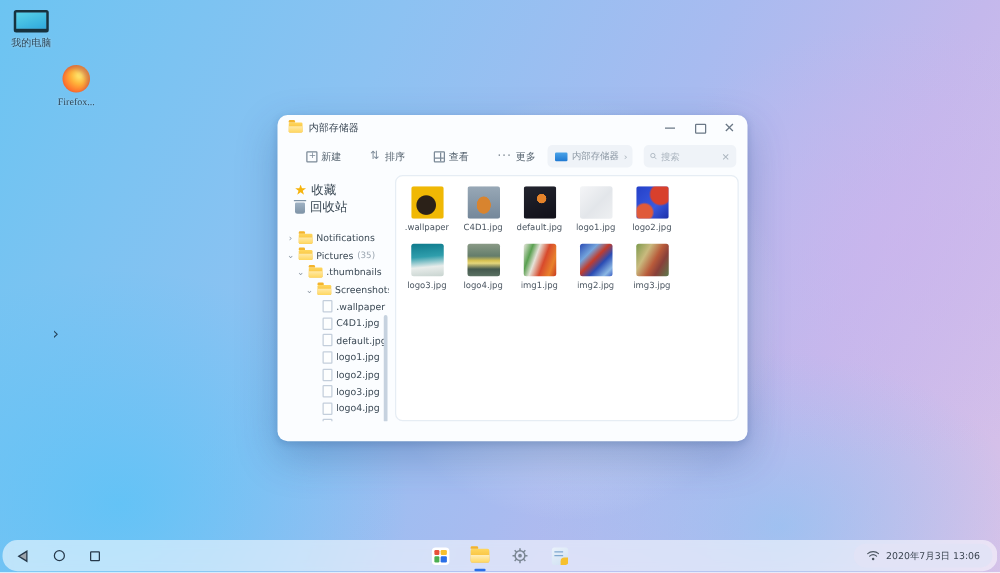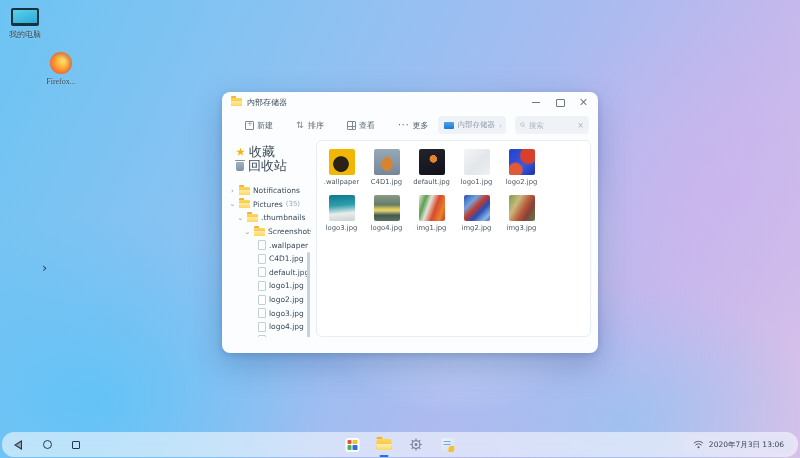--- a/index.html
+++ b/index.html
@@ -45,21 +45,21 @@
   .storage-ic { width:10px; height:7px; border-radius:1px; background:linear-gradient(#4aa3e8,#1f79d2); flex:none; }
   .crumb { font-size:7.5px; color:#8b97a3; }
   .crumb-sep { font-size:7.5px; color:#aab4bd; }
   .search-box { width:74px; height:18px; background:#eff3f8; border-radius:4px; display:flex; align-items:center; padding:0 5px; gap:3px; }
   .search-box input { border:none; background:transparent; outline:none; width:100%; font-size:7.5px; color:#46525e; font-family:inherit; }
   .search-box input::placeholder { color:#a9b3bd; }
   .clear-x { font-size:8px; color:#a9b3bd; cursor:pointer; }
   
   .win-body { display:flex; height:207px; padding:2px 7px 8px 5px; gap:5px; }
   .sidebar { width:84px; flex:none; position:relative; overflow:hidden; padding-top:5px; }
-  .side-row { display:flex; align-items:center; gap:4px; height:14px; padding-left:9px; font-size:13px; color:#3c4a56; cursor:pointer; }
+  .side-row { display:flex; align-items:center; gap:4px; height:14px; padding-left:9px; font-size:10px; color:#3c4a56; cursor:pointer; }
   .star { width:9px; height:9px; background:#f6b40e; clip-path:polygon(50% 0,62% 35%,98% 35%,69% 57%,80% 92%,50% 70%,20% 92%,31% 57%,2% 35%,38% 35%); flex:none; }
   .trash { width:8px; height:9px; background:linear-gradient(#9fb2c4,#7e93a6); border-radius:1px 1px 2px 2px; position:relative; flex:none; }
   .trash::before { content:""; position:absolute; top:-2px; left:-1px; right:-1px; height:1.5px; background:#7e93a6; border-radius:1px; }
   .tree { margin-top:11px; }
   .tree-row { display:flex; align-items:center; gap:3px; height:13.6px; font-size:7.5px; color:#3c4a56; cursor:pointer; white-space:nowrap; }
   .chev { width:7px; flex:none; font-size:7px; color:#8b97a3; text-align:center; }
   .tree-cnt { color:#9aa5b0; font-size:7px; }
   .file-glyph { width:8px; height:10px; background:#fdfefe; border:1px solid #c3cedb; border-radius:1px; flex:none; }
   .scroll-thumb { position:absolute; right:1px; top:112px; width:3px; height:86px; background:#c6d2df; border-radius:2px; }
   .content { flex:1; background:#ffffff; border:1px solid #e6edf4; border-radius:6px; padding:8px 2px; display:flex; flex-wrap:wrap; align-content:flex-start; overflow:hidden; }

